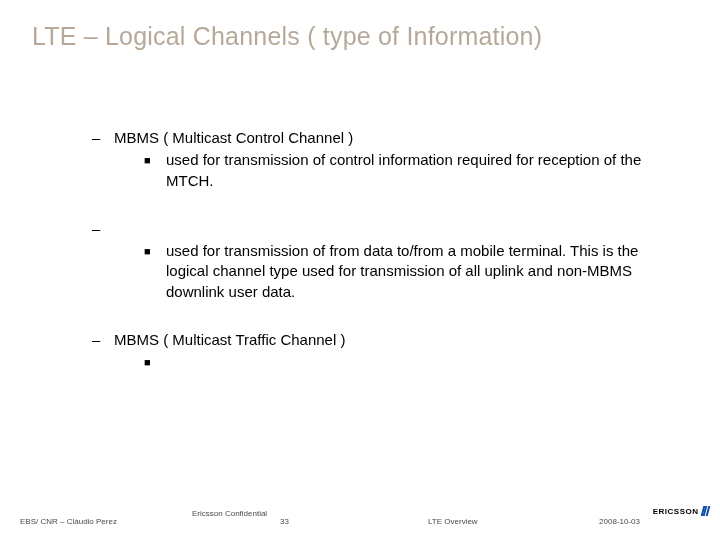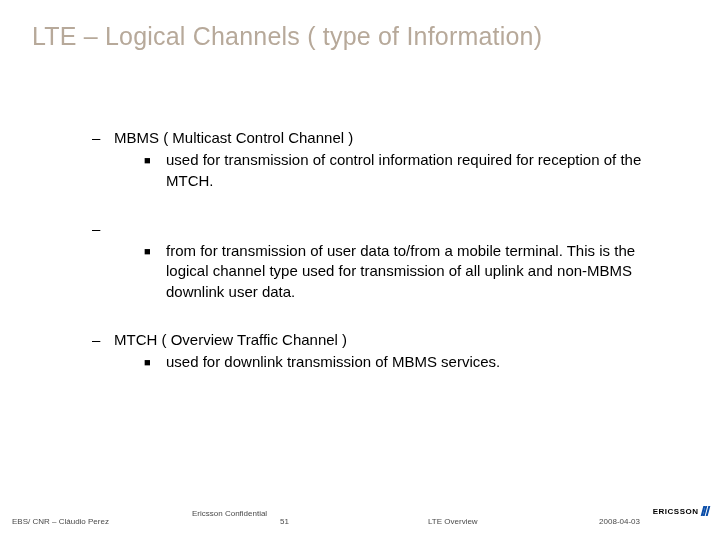--- a/index.html
+++ b/index.html
@@ -8,21 +8,21 @@
   .title { position: absolute; left: 32px; top: 22px; color: #b7a99a; font-size: 25px; font-weight: 400; letter-spacing: 0.2px; }
   .body { position: absolute; left: 92px; top: 128px; width: 560px; color: #000; font-size: 15px; line-height: 1.35; }
   .item { margin-bottom: 28px; }
   .dash-row { display: flex; }
   .dash { width: 22px; flex-shrink: 0; }
   .dash-text { }
   .sub { display: flex; margin-left: 52px; margin-top: 2px; }
   .square { width: 22px; flex-shrink: 0; font-size: 11px; line-height: 20px; }
   .sub-text { }
   .footer { position: absolute; left: 0; bottom: 14px; width: 720px; height: 18px; font-size: 8px; color: #4a4a4a; }
-  .f-left { position: absolute; left: 12px; bottom: 0; }
+  .f-left { position: absolute; left: 20px; bottom: 0; }
   .f-conf { position: absolute; left: 192px; bottom: 8px; }
   .f-page { position: absolute; left: 280px; bottom: 0; }
   .f-center { position: absolute; left: 428px; bottom: 0; }
   .f-date { position: absolute; right: 80px; bottom: 0; }
   .logo { position: absolute; right: 12px; bottom: 10px; display: flex; align-items: center; gap: 3px; }
   .logo-text { font-size: 8px; font-weight: bold; letter-spacing: 0.5px; color: #000; }
   .logo-bars { display: flex; gap: 1px; }
   .logo-bars span { width: 1.5px; height: 10px; background: #0a4da8; display: inline-block; transform: skewX(-15deg); }
 </style>
 </head>
@@ -42,42 +42,41 @@
         <div class="sub-text">used for transmission of control information required for reception of the MTCH.</div>
       </div>
     </div>
 
     <div class="item">
       <div class="dash-row">
         <div class="dash">–</div>
       </div>
       <div class="sub">
         <div class="square">■</div>
-        <div class="sub-text">from for transmission of user data to/from a mobile terminal. This is the logical channel type used for transmission of all uplink and non-MBMS downlink user data.</div>
+        <div class="sub-text">used for transmission of from data to/from a mobile terminal. This is the logical channel type used for transmission of all uplink and non-MBMS downlink user data.</div>
       </div>
     </div>
 
     <div class="item">
       <div class="dash-row">
         <div class="dash">–</div>
-        <div class="dash-text">MTCH ( Overview Traffic Channel )</div>
+        <div class="dash-text">MBMS ( Multicast Traffic Channel )</div>
       </div>
       <div class="sub">
         <div class="square">■</div>
-        <div class="sub-text">used for downlink transmission of MBMS services.</div>
       </div>
     </div>
   </div>
 
   <div class="footer">
     <div class="f-left">EBS/ CNR – Cláudio Perez</div>
     <div class="f-conf">Ericsson Confidential</div>
-    <div class="f-page">51</div>
+    <div class="f-page">33</div>
     <div class="f-center">LTE  Overview</div>
-    <div class="f-date">2008-04-03</div>
+    <div class="f-date">2008-10-03</div>
     <div class="logo">
       <span class="logo-text">ERICSSON</span>
       <span class="logo-bars">
           <span></span>
           <span></span>
           <span></span>
         </span>
     </div>
   </div>
 </div>

